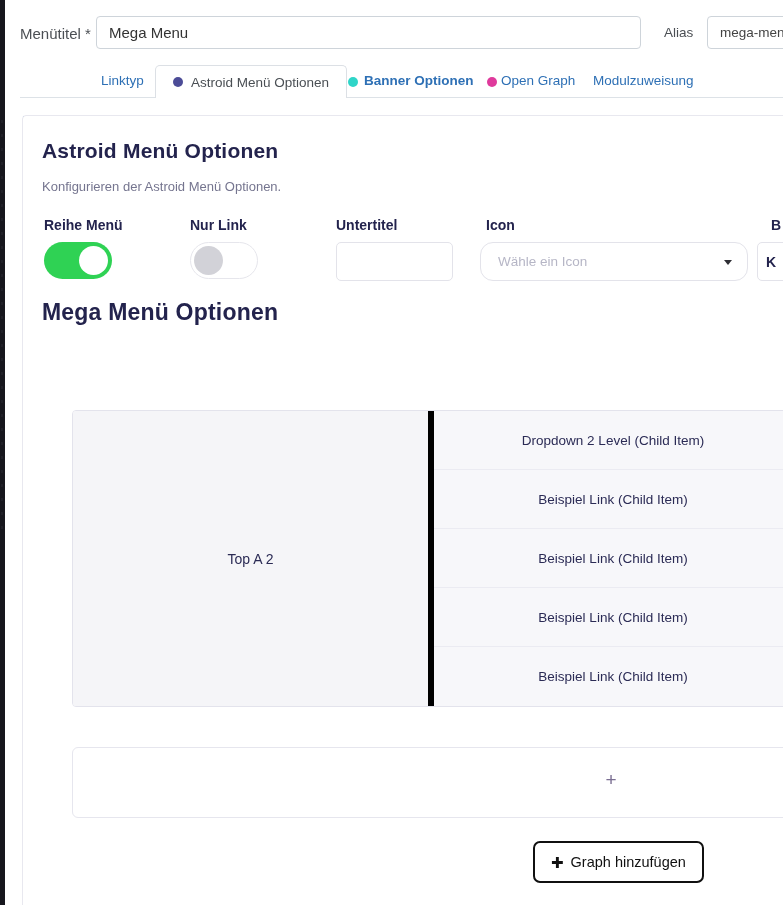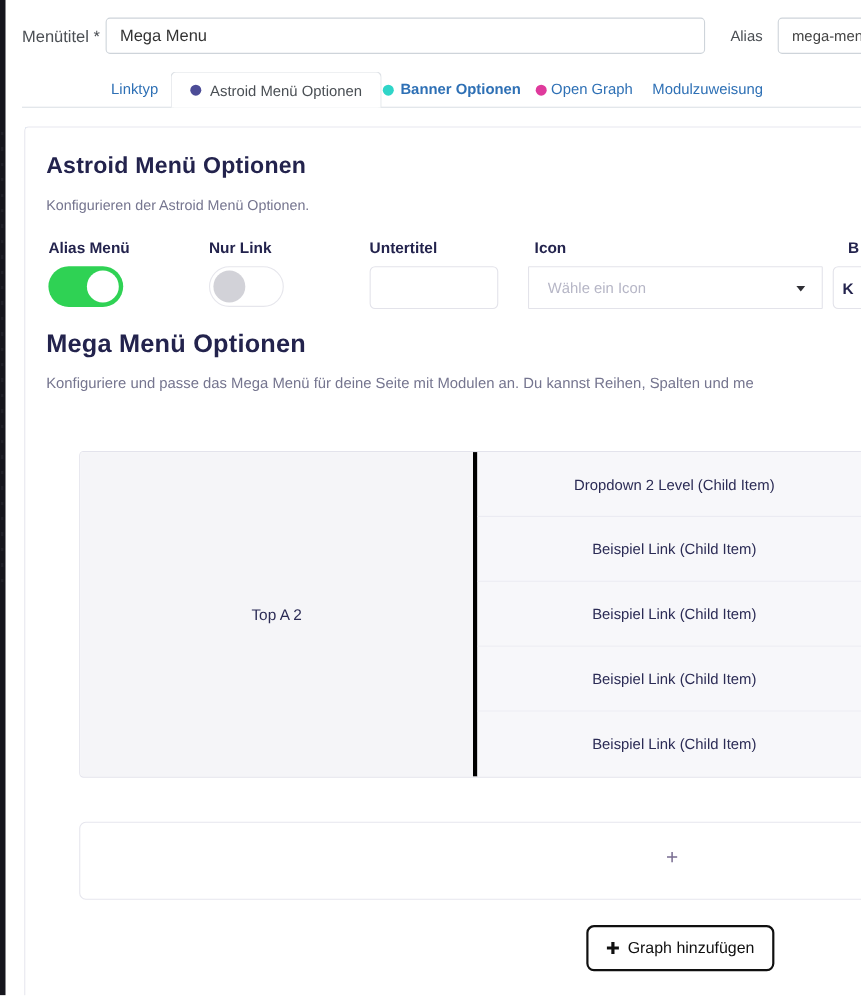--- a/index.html
+++ b/index.html
@@ -49,29 +49,29 @@
   .toggle-on .knob  { position:absolute; right:4px; top:4px; width:29px; height:29px; border-radius:50%; background:#fff; }
   .toggle-off { left:190px; background:#fff; border:1px solid #e6e6ec; }
   .toggle-off .knob { position:absolute; left:3px; top:3px; width:29px; height:29px; border-radius:50%; background:#d2d2d8; }
 
   .ctl-input { position:absolute; top:242px; height:39px; border:1px solid #e3e3ea; border-radius:5px;
                background:#fff; font-family:inherit; font-size:13.5px; color:#333; padding:0 10px; outline:none; }
   .untertitel-input { left:336px; width:117px; }
   .badge-input { left:757px; width:60px; font-weight:700; color:#23234d; font-size:14px; padding:0 8px; }
 
   .icon-select { position:absolute; left:480px; top:242px; width:268px; height:39px;
-    border:1px solid #e3e3ea; border-radius:1px; background:#fff; display:flex; align-items:center; cursor:pointer; }
+    border:1px solid #e3e3ea; border-radius:13px; background:#fff; display:flex; align-items:center; cursor:pointer; }
   .icon-placeholder { margin-left:17px; font-size:13.5px; color:#b6b6c6; }
   .caret { position:absolute; right:15px; top:17px; width:0; height:0;
            border-left:4.5px solid transparent; border-right:4.5px solid transparent; border-top:5.5px solid #2f2f35; }
 
   
   .mega-grid { position:absolute; left:72px; top:410px; width:721px; height:297px;
     border:1px solid #e3e3ec; border-radius:4px; display:flex; overflow:hidden; }
-  .parent-cell { width:361px; background:#f5f5f8; border-right:4px solid #000000;
+  .parent-cell { width:361px; background:#f5f5f8; border-right:6px solid #000000;
     display:flex; align-items:center; justify-content:center;
     font-size:14px; color:#2b2b55; cursor:pointer; }
   .child-col { flex:1; display:flex; flex-direction:column; }
   .child-row { height:59.2px; background:#f7f7fa; border-bottom:1px solid #ebebf2;
     display:flex; align-items:center; justify-content:center;
     font-size:13.5px; color:#2b2b55; cursor:pointer; }
   .child-row:last-child { border-bottom:none; }
 
   
   .addcol-box { position:absolute; left:72px; top:747px; width:1080px; height:71px;
@@ -109,41 +109,40 @@
   <span class="tab-with-dot-label" style="left:364px;font-weight:bold;">Banner Optionen</span>
   <span class="dot dot-abs" style="left: 487px; background: rgb(223, 58, 156);"></span>
   <span class="tab-with-dot-label" style="left:501px;">Open Graph</span>
   <span class="tab-link" style="left:593px;">Modulzuweisung</span>
 
   <div class="panel"></div>
 
   <div class="h-section h-astroid">Astroid Menü Optionen</div>
   <div class="p-muted p-astroid">Konfigurieren der Astroid Menü Optionen.</div>
 
-  <span class="ctl-label" style="left:44px;">Alias Menü</span>
+  <span class="ctl-label" style="left:44px;">Reihe Menü</span>
   <span class="ctl-label" style="left:190px;">Nur Link</span>
   <span class="ctl-label" style="left:336px;">Untertitel</span>
   <span class="ctl-label" style="left:486px;">Icon</span>
   <span class="ctl-label" style="left:771px;">B</span>
 
   <div class="toggle toggle-on">
     <div class="knob"></div>
   </div>
   <div class="toggle toggle-off">
     <div class="knob"></div>
   </div>
   <input class="ctl-input untertitel-input" type="text" value="" style="">
   <div class="icon-select">
     <span class="icon-placeholder">Wähle ein Icon</span>
     <span class="caret"></span>
   </div>
   <input class="ctl-input badge-input" type="text" value="K" style="">
 
   <div class="h-section h-mega">Mega Menü Optionen</div>
-  <div class="p-muted p-mega">Konfiguriere und passe das Mega Menü für deine Seite mit Modulen an. Du kannst Reihen, Spalten und me</div>
 
   <div class="mega-grid">
     <div class="parent-cell">Top A 2</div>
     <div class="child-col">
       <div class="child-row">Dropdown 2 Level (Child Item)</div>
       <div class="child-row">Beispiel Link (Child Item)</div>
       <div class="child-row">Beispiel Link (Child Item)</div>
       <div class="child-row">Beispiel Link (Child Item)</div>
       <div class="child-row">Beispiel Link (Child Item)</div>
     </div>

